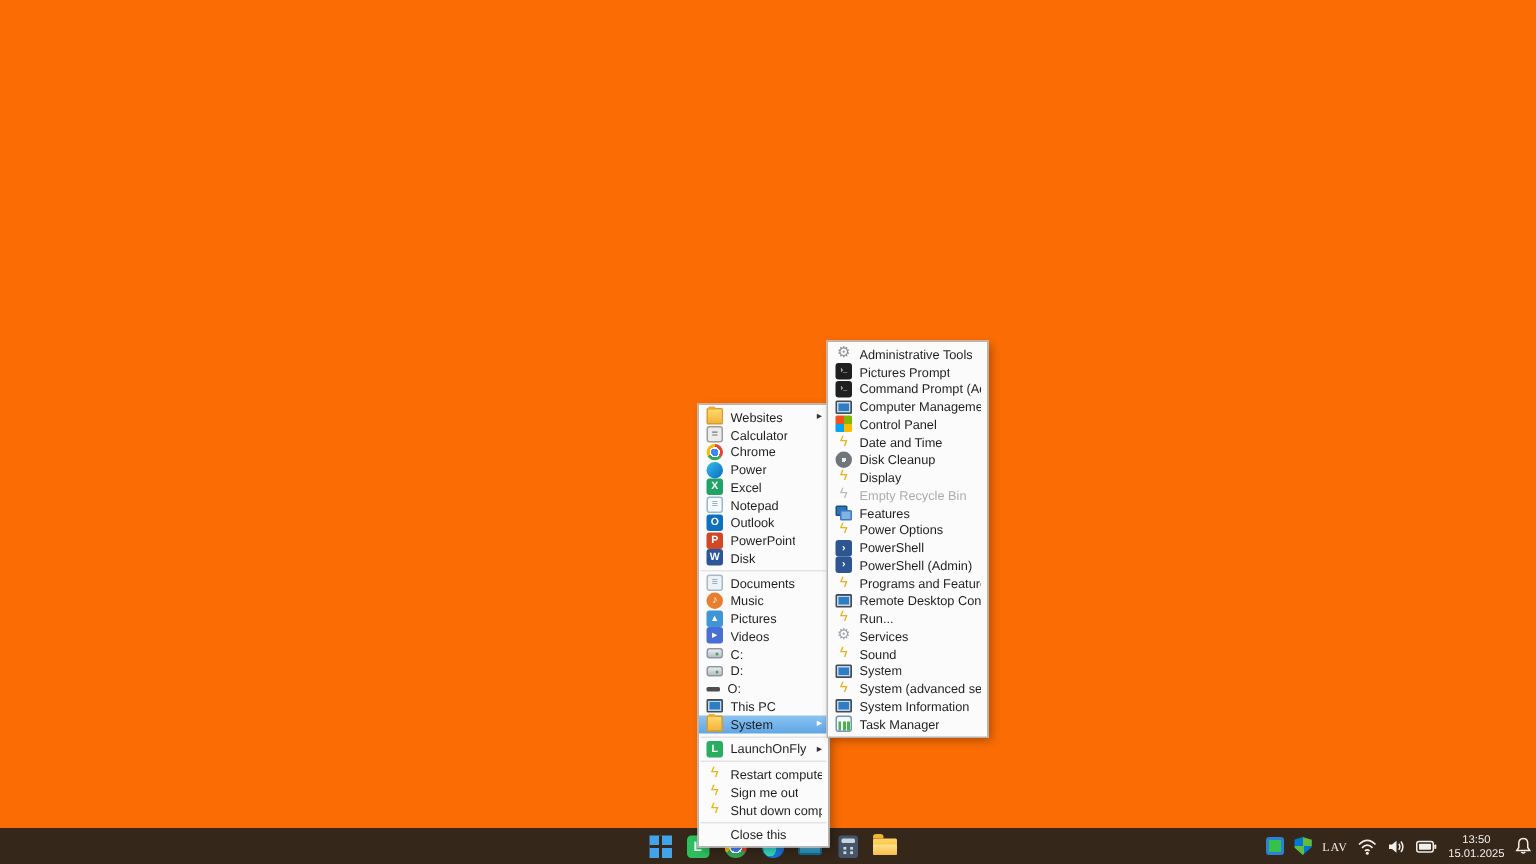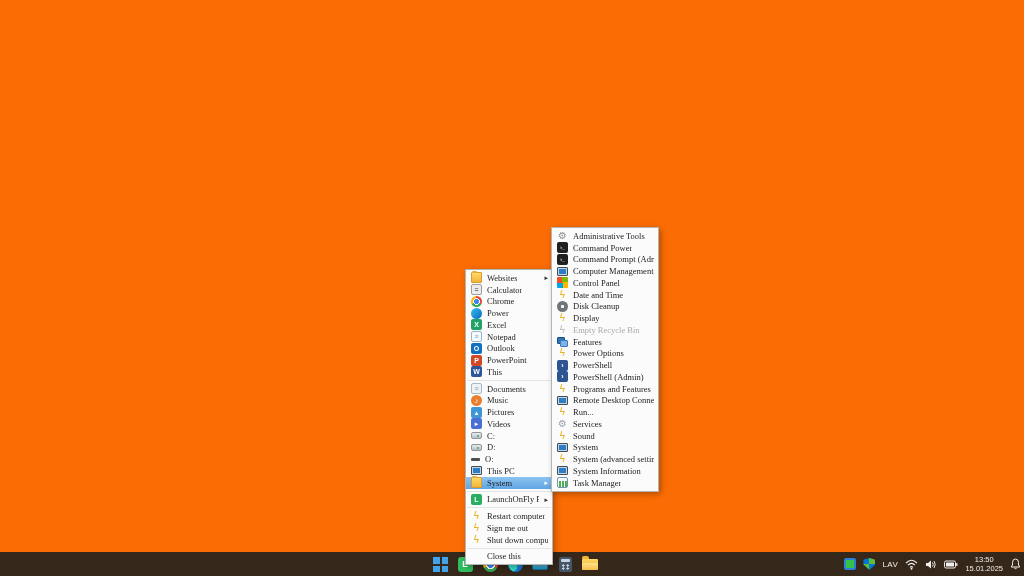--- a/index.html
+++ b/index.html
@@ -12,21 +12,21 @@
     text-shadow:1px 1px 2px rgba(0,0,0,.65);}
 
   
   .menu{position:absolute;background:#FBFBFB;border:1px solid #B4B4B4;
     box-shadow:2px 2px 6px rgba(0,0,0,.30);padding:2px 0;box-sizing:border-box;
     font-size:8.5px;color:#1E1E1E;z-index:11;}
   #main-menu{left:465px;top:269px;width:88px;}
   #sub-menu{left:551px;top:227px;width:108px;z-index:12;}
   .mi{display:flex;align-items:center;height:11.75px;padding:0 4px 0 5px;gap:5px;
     white-space:nowrap;cursor:default;}
-  .mi .lbl{overflow:hidden;text-overflow:clip;font-family:Liberation Serif, serif;}
+  .mi .lbl{overflow:hidden;text-overflow:clip;}
   .mi.sel{background:linear-gradient(#8CC4F2,#5FA5E4);}
   .mi.dis{color:#ACACAC;}
   .arr{margin-left:auto;font-size:7px;color:#333;line-height:1;}
   .mi.sel .arr{color:#fff;}
   .msep{height:1px;background:#E4E4E4;margin:2px 1px;}
 
   
   .icn{flex:none;width:11px;height:11px;display:inline-flex;align-items:center;
     justify-content:center;font-size:7px;font-weight:bold;border-radius:2px;
     box-sizing:border-box;line-height:1;}
@@ -95,21 +95,21 @@
 
   
   #tray{position:absolute;right:3px;top:0;height:100%;display:flex;align-items:center;
     gap:7px;color:#F2EEE9;}
   .tray-ic{flex:none;display:flex;align-items:center;justify-content:center;}
   .tr-lof{width:12px;height:12px;background:#35C24A;border:2px solid #2E7FD6;
     border-radius:2px;box-sizing:border-box;}
   .tr-def{width:12px;height:12px;
     background:conic-gradient(#5EBD3E 0 90deg,#0078D4 90deg 180deg,#5EBD3E 180deg 270deg,#0078D4 270deg 360deg);
     clip-path:polygon(50% 0,100% 15%,100% 55%,50% 100%,0 55%,0 15%);}
-  #lang{font-size:8px;letter-spacing:.5px;}
+  #lang{font-size:8px;letter-spacing:.5px;font-family:Liberation Serif, serif;}
   #clock{text-align:center;font-size:7.5px;line-height:9px;}
   svg.tricon{display:block;}
 </style>
 </head>
 <body>
 
 <div id="desktop">
 
 
   <div id="main-menu" class="menu">
@@ -141,21 +141,21 @@
       <div class="mi">
         <span class="icn" style="background: rgb(16, 112, 192); color: rgb(255, 255, 255);">O</span>
         <span class="lbl">Outlook</span>
       </div>
       <div class="mi">
         <span class="icn" style="background: rgb(210, 71, 38); color: rgb(255, 255, 255);">P</span>
         <span class="lbl">PowerPoint</span>
       </div>
       <div class="mi">
         <span class="icn" style="background: rgb(43, 87, 154); color: rgb(255, 255, 255);">W</span>
-        <span class="lbl">This</span>
+        <span class="lbl">Disk</span>
       </div>
       <div class="msep"></div>
       <div class="mi">
         <span class="icn" style="background: rgb(237, 242, 247); color: rgb(138, 155, 170); border: 1px solid rgb(170, 184, 196);">≡</span>
         <span class="lbl">Documents</span>
       </div>
       <div class="mi">
         <span class="icn" style="background: rgb(232, 126, 46); color: rgb(255, 255, 255); border-radius: 50%;">♪</span>
         <span class="lbl">Music</span>
       </div>
@@ -214,21 +214,21 @@
       </div>
     </div>
 
   <div id="sub-menu" class="menu">
       <div class="mi">
         <span class="icn" style="color: rgb(142, 142, 142); font-size: 10px; font-weight: normal;">⚙</span>
         <span class="lbl">Administrative Tools</span>
       </div>
       <div class="mi">
         <span class="icn" style="background: rgb(31, 31, 31); color: rgb(239, 239, 239); font-size: 5px;">›_</span>
-        <span class="lbl">Command Power</span>
+        <span class="lbl">Pictures Prompt</span>
       </div>
       <div class="mi">
         <span class="icn" style="background: rgb(31, 31, 31); color: rgb(239, 239, 239); font-size: 5px;">›_</span>
         <span class="lbl">Command Prompt (Admin)</span>
       </div>
       <div class="mi">
         <span class="icn ic-monitor"></span>
         <span class="lbl">Computer Management</span>
       </div>
       <div class="mi">

